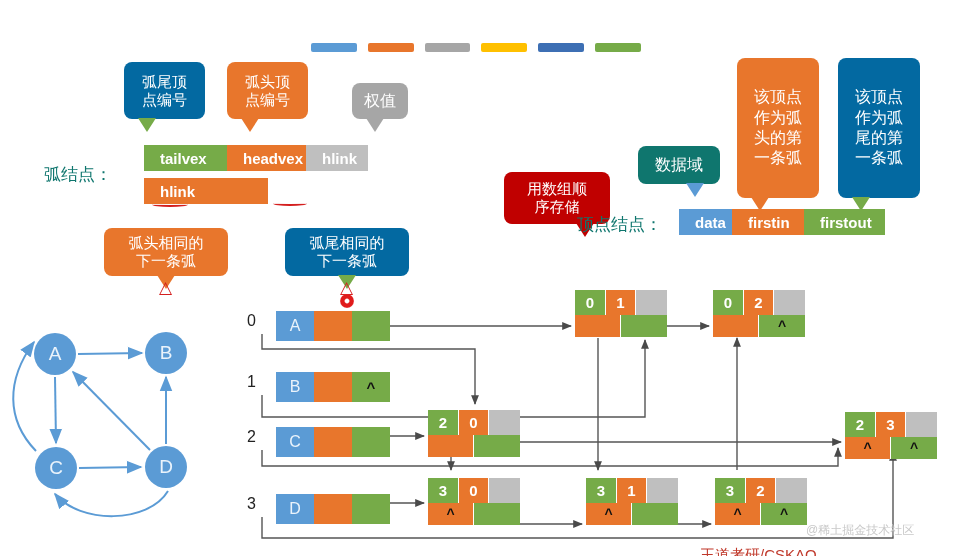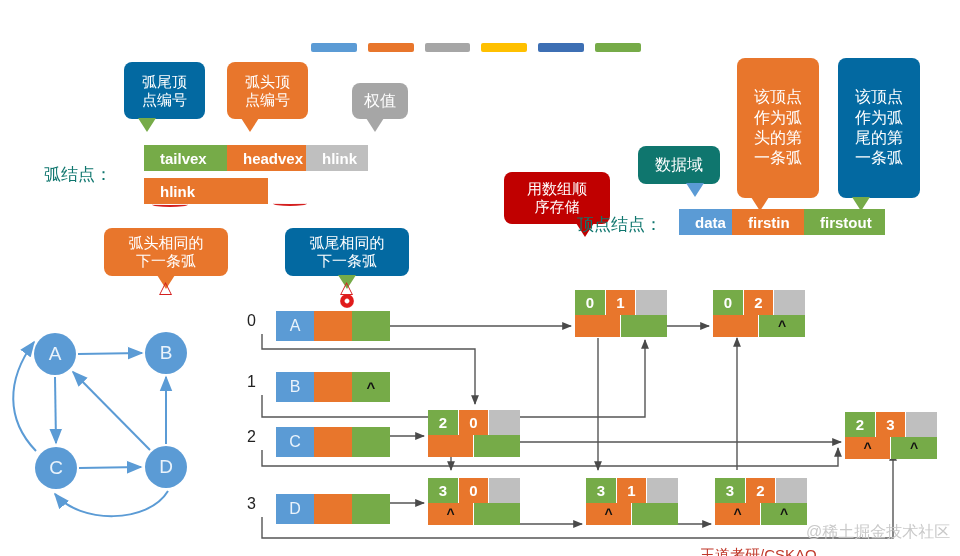--- a/index.html
+++ b/index.html
@@ -130,21 +130,21 @@
     height: 22px; display:flex; align-items:center; justify-content:center;
     color:#111; font-weight:700; font-size:14px;
   }
   .ab-h { width: 46px; background: #e8762c; border-right: 1px solid #fff; }
   .ab-t { width: 46px; background: #76ab48; }
 
   
   #wires, #graphsvg { position:absolute; left:0; top:0; pointer-events:none; }
 
   .wm {
-    color: #c9c9c9; font-size: 16px; white-space: nowrap;
+    color: #c9c9c9; font-size: 12px; white-space: nowrap;
   }
   .wm-red { color: #c0392b; font-size: 15px; white-space: nowrap; }
 </style>
 </head>
 <body>
 
 <div class="stage">
 
 
   <div class="abs" id="colorbar">

